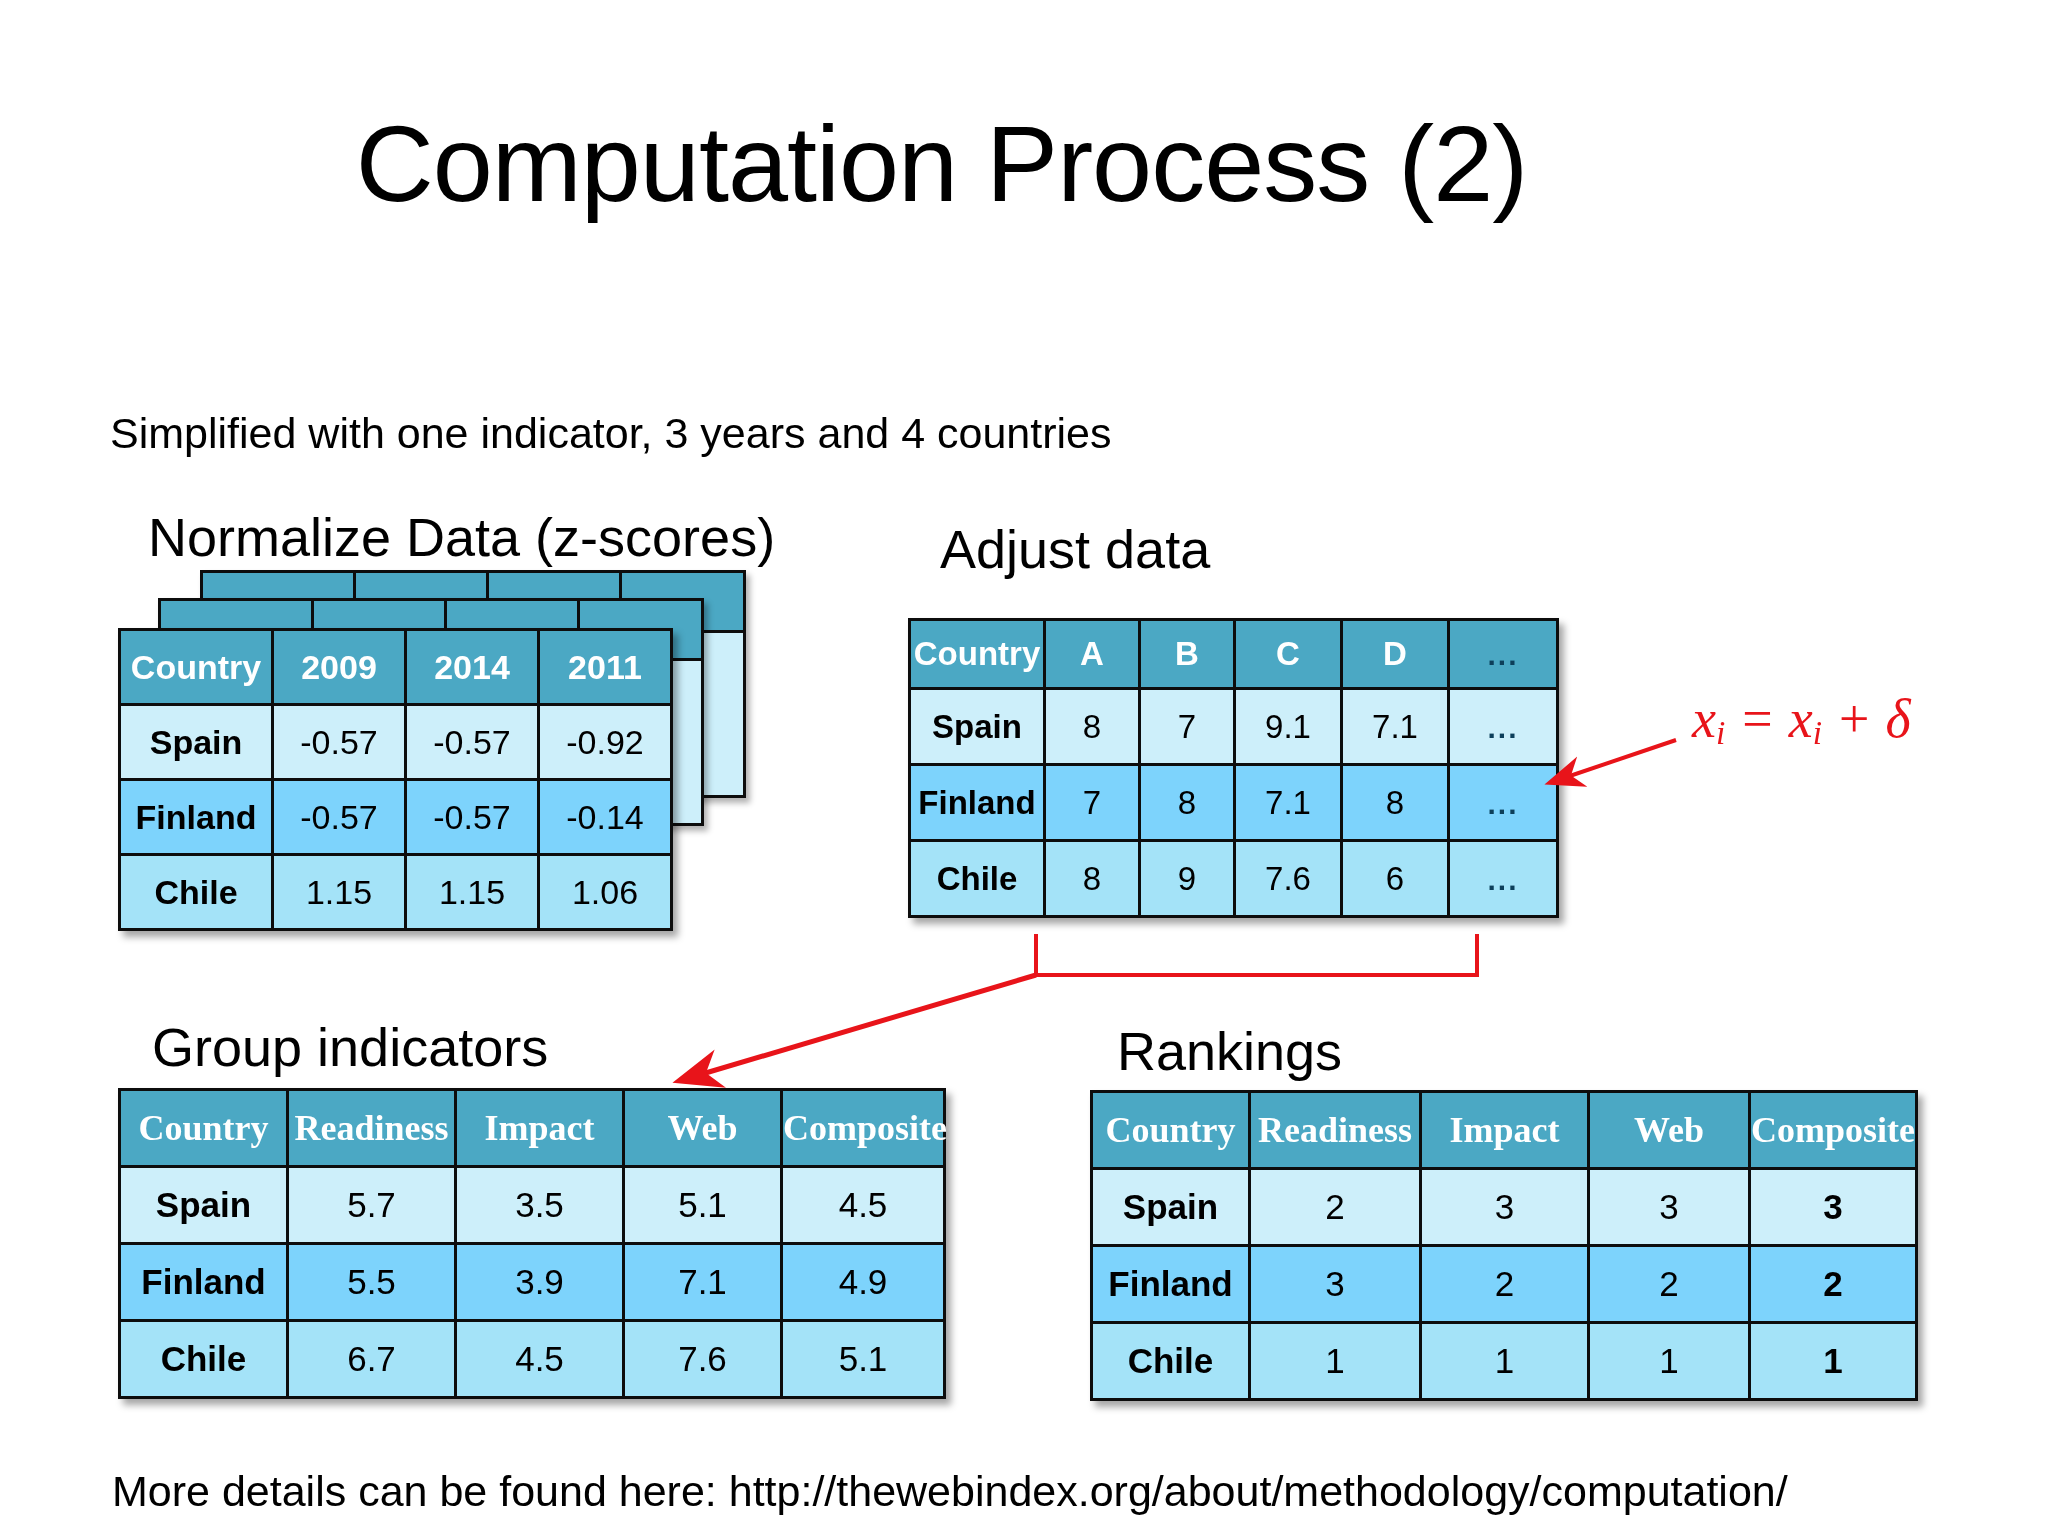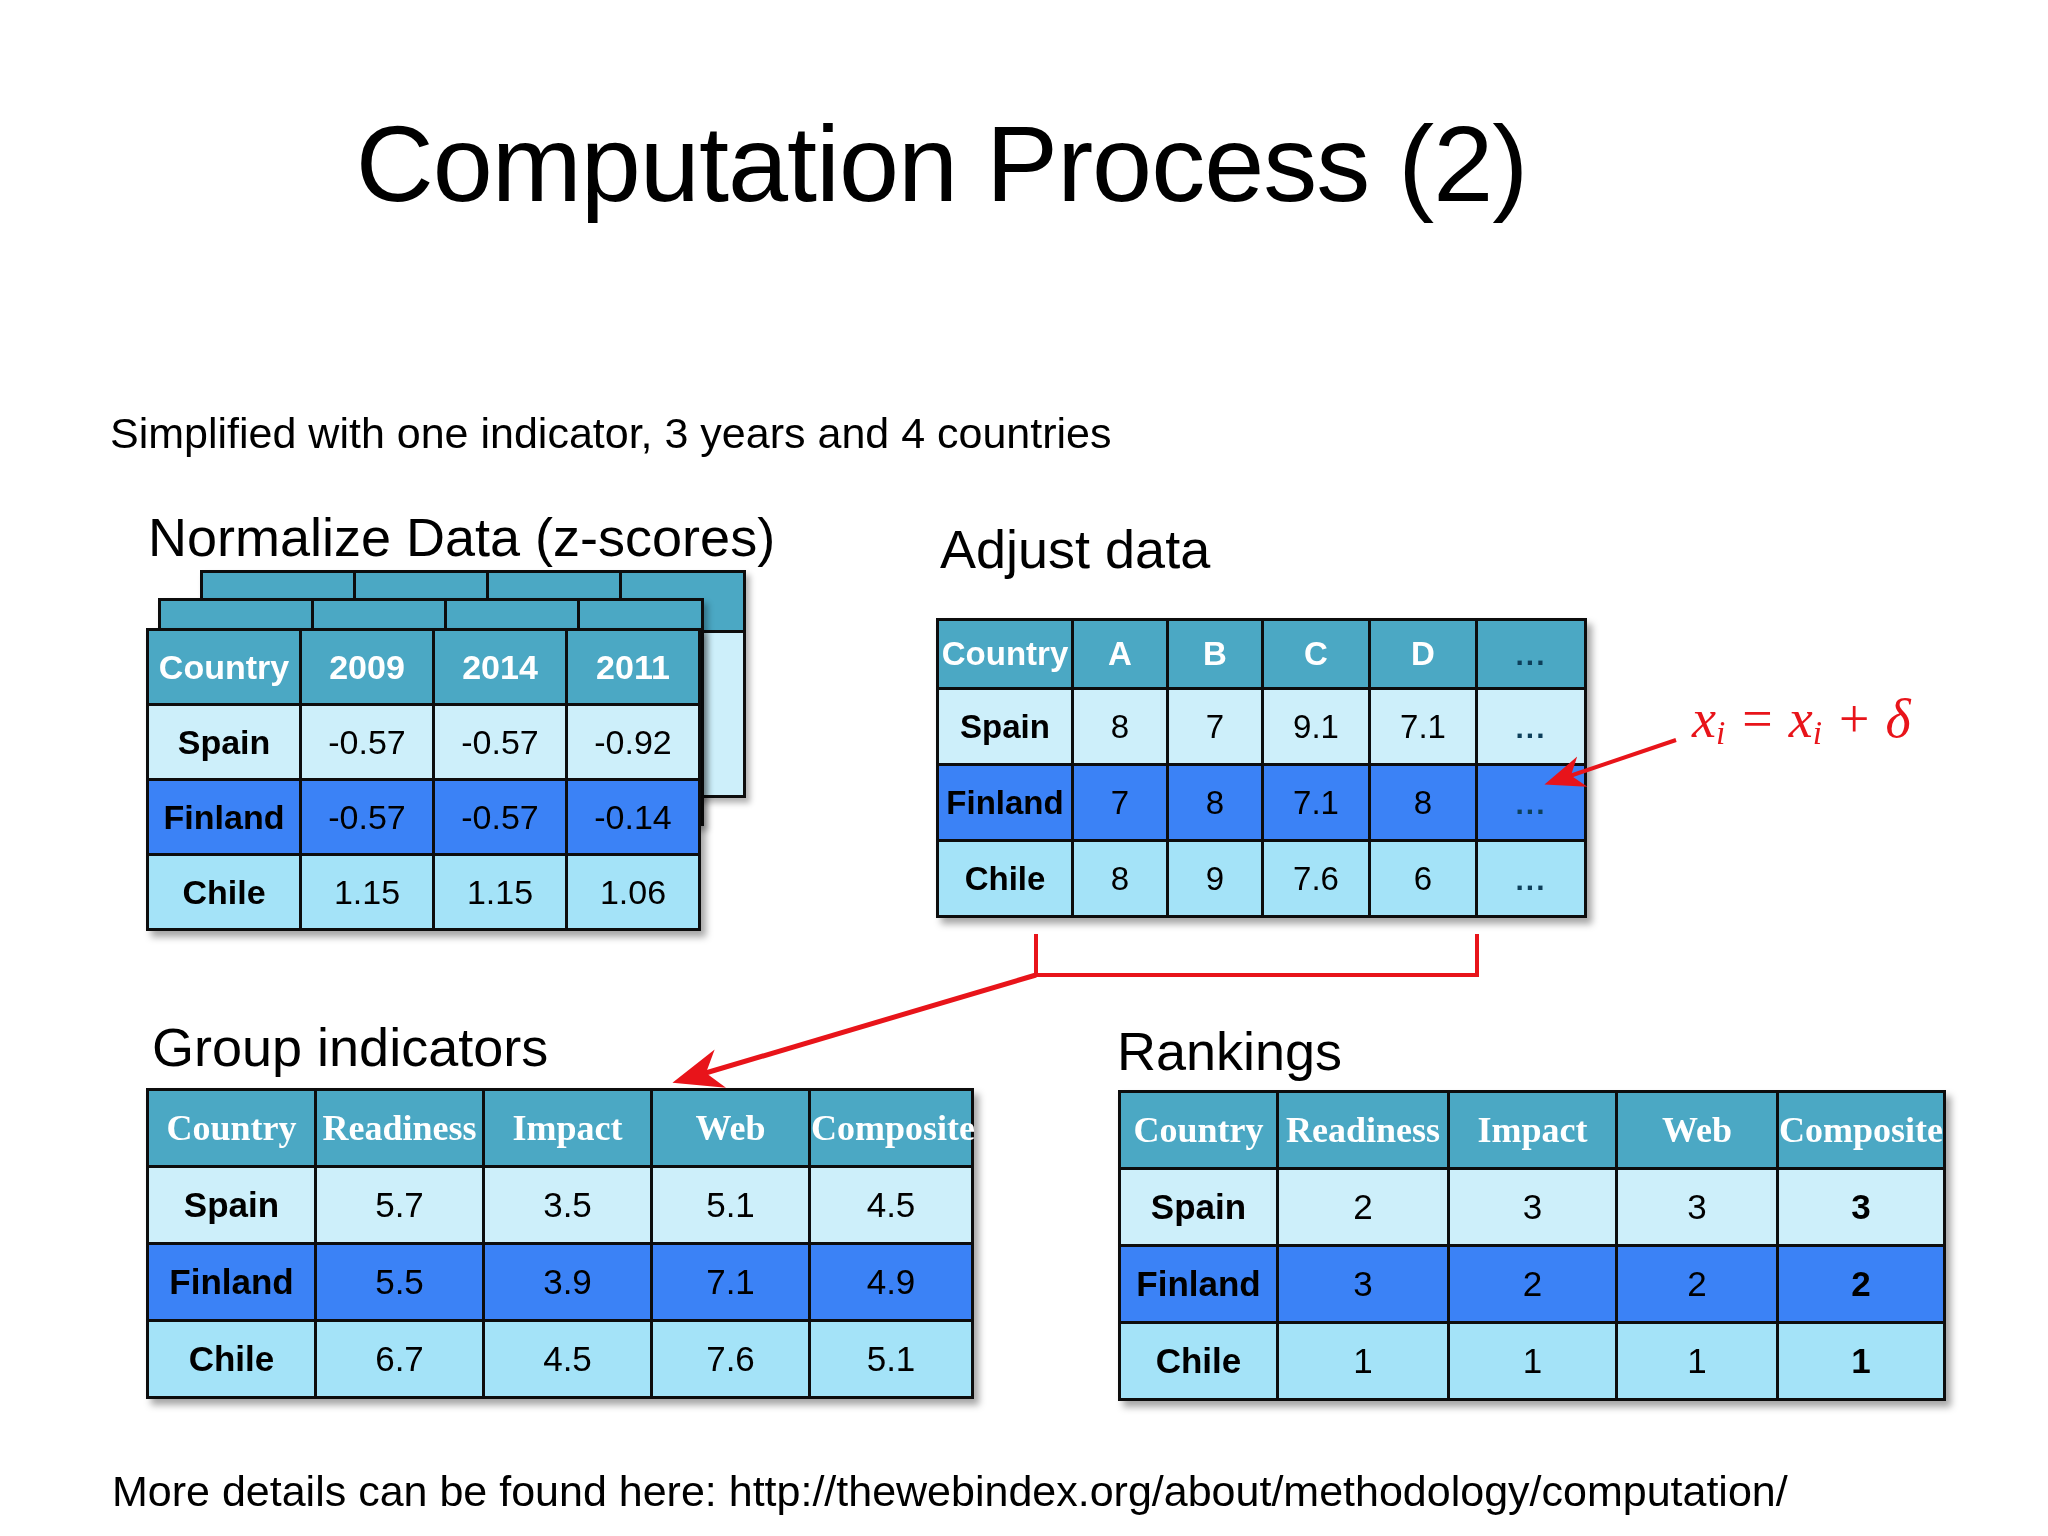--- a/index.html
+++ b/index.html
@@ -39,35 +39,34 @@
   .cap-adjust{top:520px;left:940px;}
   .cap-group{top:1018px;left:152px;}
   .cap-rank{top:1022px;left:1117px;}
 
   
   .tbl{
     border-collapse:collapse;
     table-layout:fixed;
     box-shadow:5px 6px 7px rgba(0,0,0,.35);
     background:#fff;
-    margin-left:28px;
   }
   .tbl th,.tbl td{
     border:3px solid #0d0d0d;
     text-align:center;
     vertical-align:middle;
     padding:0;
   }
   .tbl th{
     background:#4ba8c4;
     color:#ffffff;
     font-weight:bold;
   }
   .r1 td{background:#cdeffa;}
-  .r2 td{background:#3b82f6;}
+  .r2 td{background:#7dd3fc;}
   .r3 td{background:#a4e3f8;}
   .tbl td.country{font-weight:bold;}
 
   
   .stack-wrap{position:absolute;top:570px;left:118px;width:600px;height:310px;}
   .sheet{
     position:absolute;
     width:540px;height:222px;
     border:3px solid #0d0d0d;
     background:#4ba8c4;

